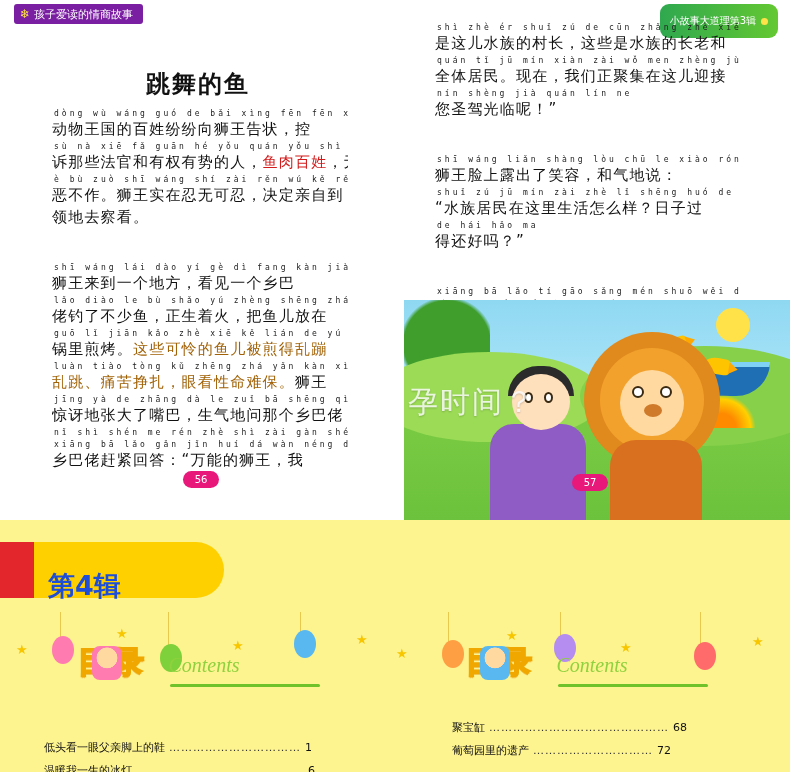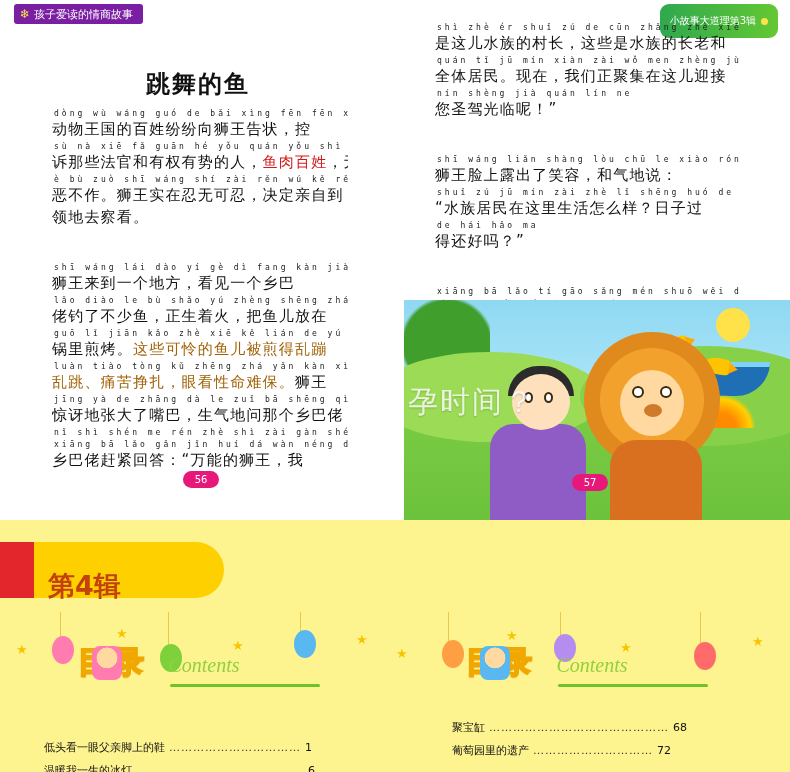--- a/index.html
+++ b/index.html
@@ -245,21 +245,21 @@
     background:#ffd000;
     border-radius: 0 28px 28px 0;
     display:flex; align-items:center;
   }
   .banner .redbar {
     width: 34px; height: 56px; background:#e3262b;
   }
   .banner .txt {
     margin-left: 14px;
     font-size: 27px; font-weight: bold;
-    color:#c2410c;
+    color:#1d4ed8;
     font-family:"DejaVu Sans", sans-serif;
     margin-top:32px;
   }
   .dots-row {
     position:absolute; left:0; top: 92px; width: 790px; height: 46px;
   }
   .balloon {
     position:absolute;
     width: 22px;height: 28px;border-radius:50%;
   }

